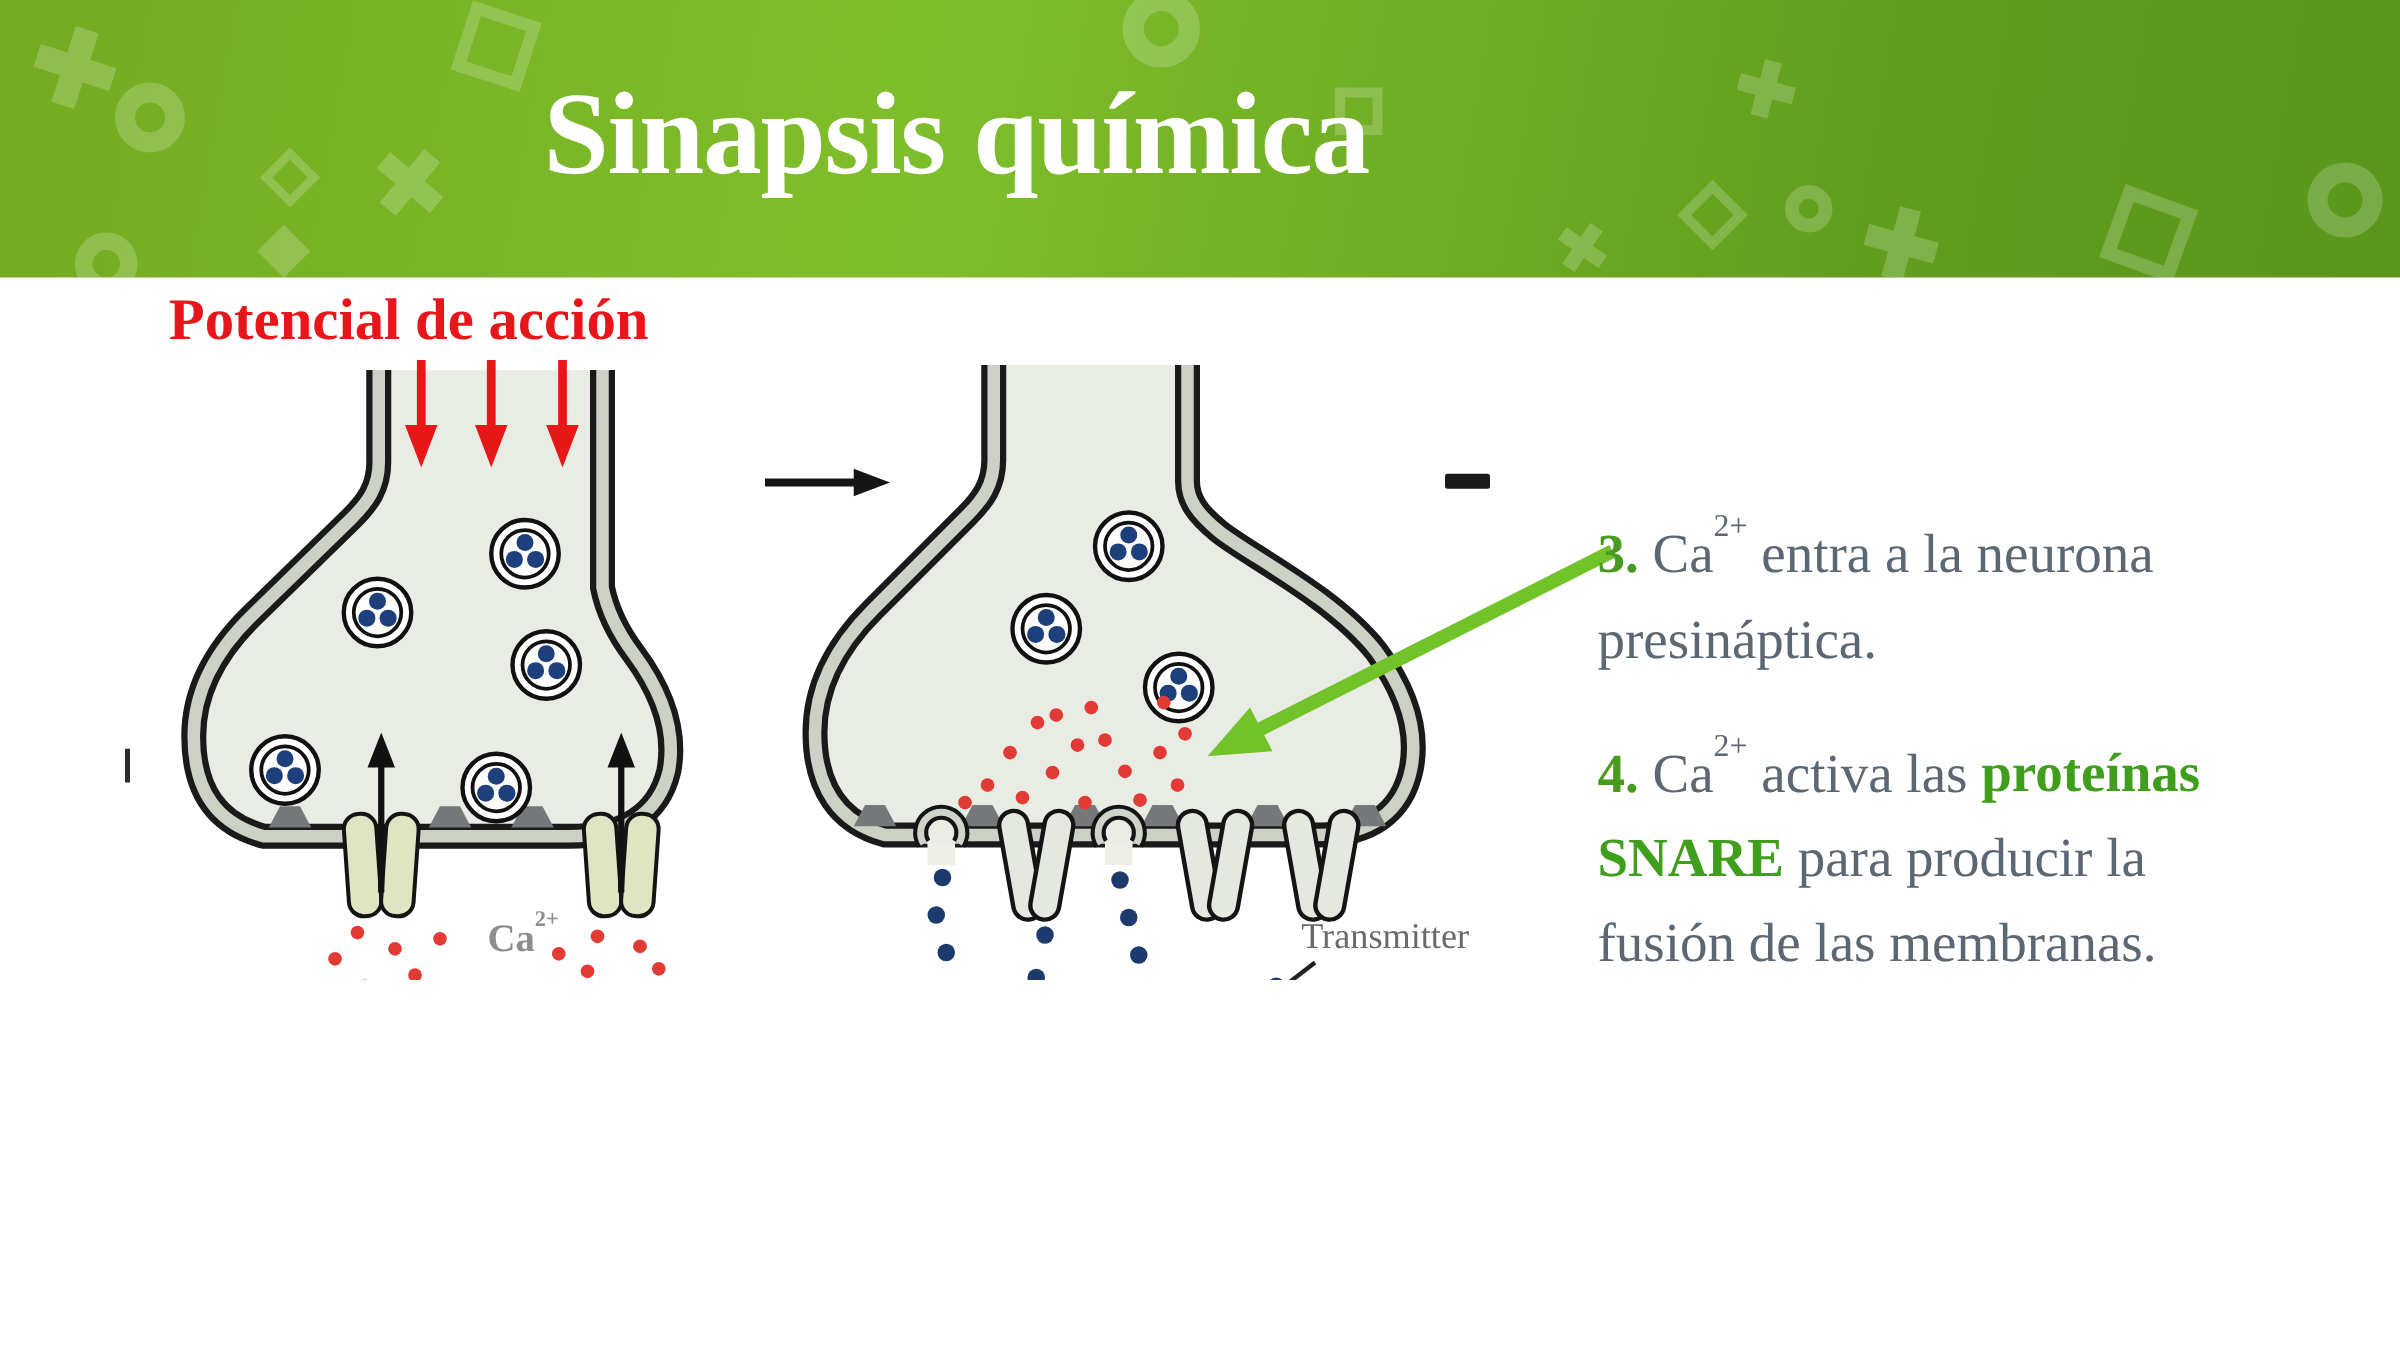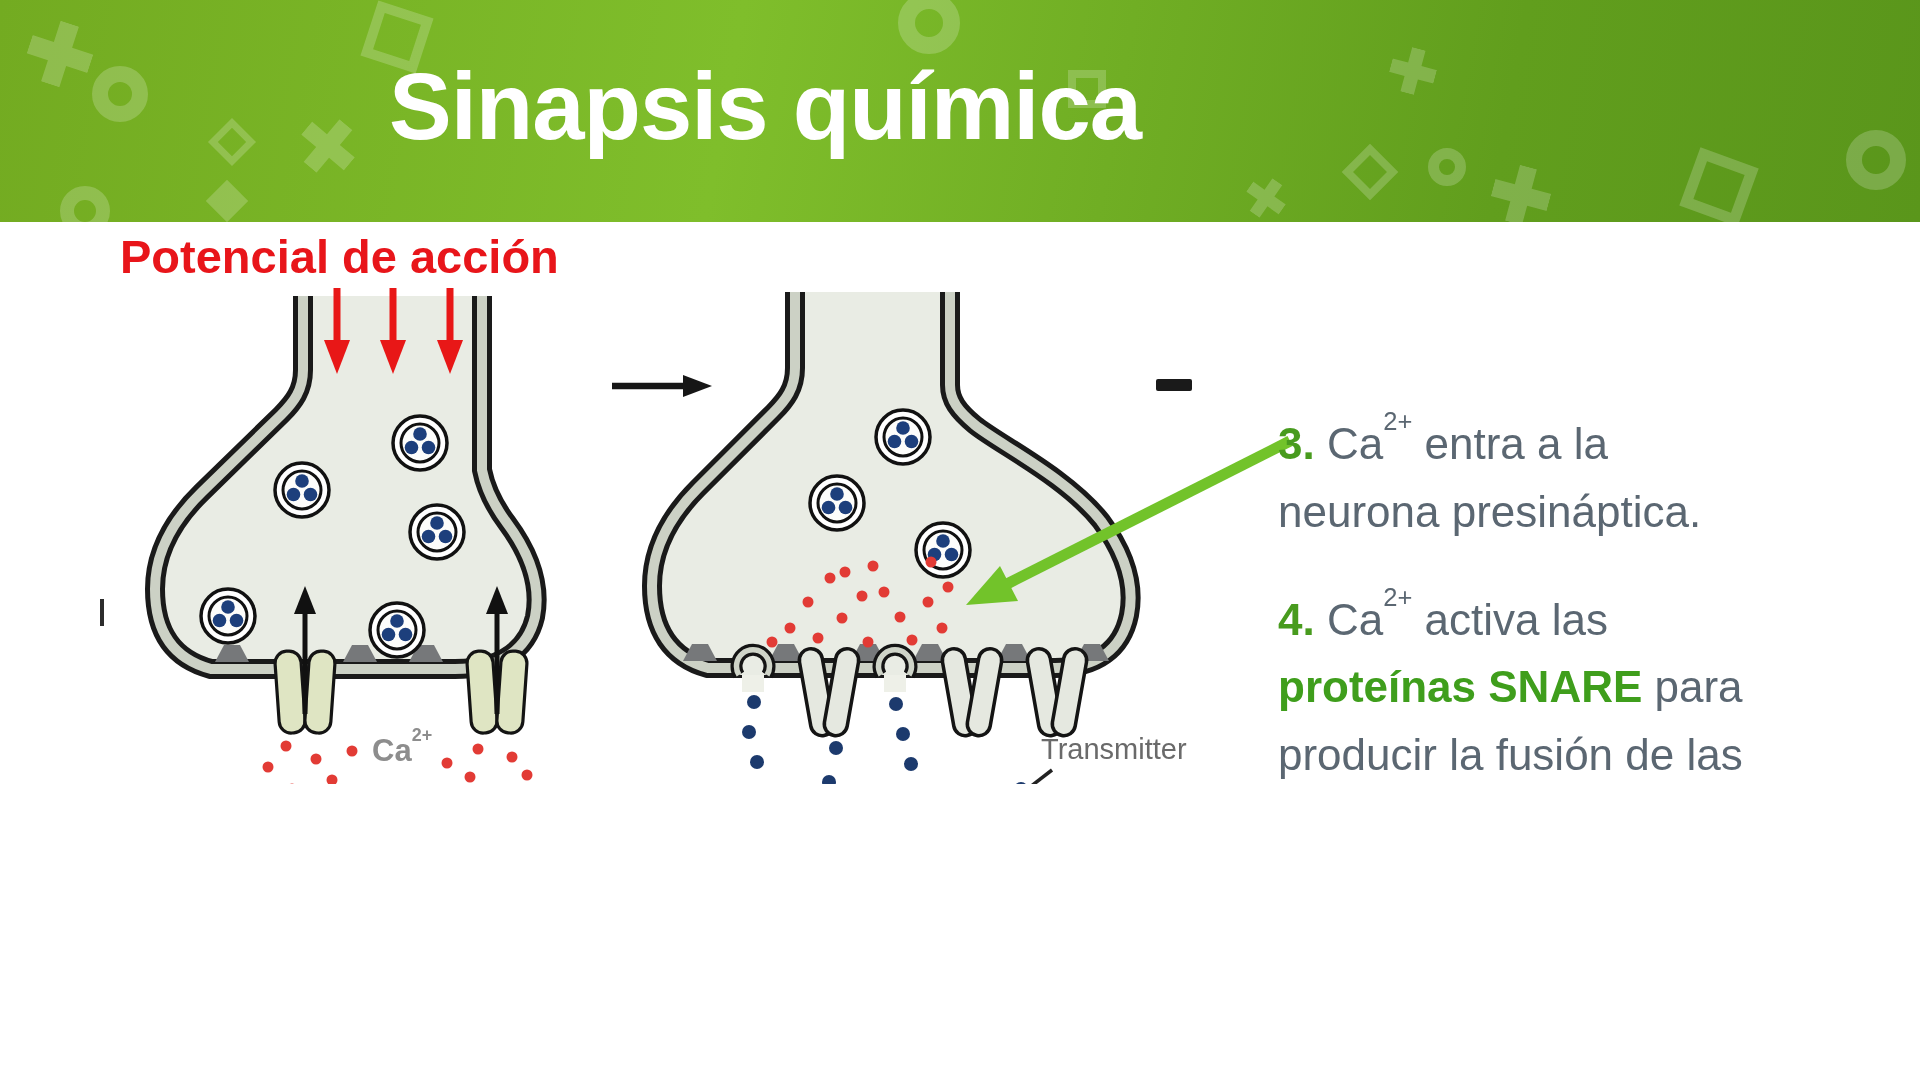--- a/index.html
+++ b/index.html
@@ -1,33 +1,33 @@
 <!DOCTYPE html>
 <html><head>
 <meta charset="utf-8">
 <style>
   html,body{margin:0;padding:0;background:#ffffff;}
   body{font-family:"Liberation Sans", sans-serif;}
-  .slide{position:relative;width:1920px;height:784px;background:#ffffff;overflow:hidden;}
+  .slide{position:relative;width:1920px;height:784px;background:#ffffff;overflow:hidden;font-family:Liberation Serif, serif;}
 
   
   .banner{position:absolute;left:0;top:0;width:1920px;height:222px;overflow:hidden;
           background:linear-gradient(100deg,#73ab21 0%,#7fbe2b 38%,#619e1d 78%,#5a961b 100%);}
   .banner .title{position:absolute;left:0;top:22px;width:1530px;height:170px;line-height:170px;
           text-align:center;color:#ffffff;font-size:94px;font-weight:bold;letter-spacing:-1px;}
   .deco{position:absolute;}
   .ring{border-radius:50%;border-style:solid;border-color:rgba(255,255,255,.20);}
   .sqo{border-style:solid;border-color:rgba(255,255,255,.20);}
   .cross{background:rgba(255,255,255,.20);
          clip-path:polygon(35% 0,65% 0,65% 35%,100% 35%,100% 65%,65% 65%,65% 100%,35% 100%,35% 65%,0 65%,0 35%,35% 35%);}
   .dsolid{background:rgba(255,255,255,.20);}
 
   
-  .ap-label{position:absolute;left:120px;top:229px;font-size:47px;font-weight:bold;color:#e8151a;white-space:nowrap;}
-  .ca-label{position:absolute;left:372px;top:733px;font-size:31px;font-weight:bold;color:#8d8d8d;white-space:nowrap;}
+  .ap-label{position:absolute;left:135px;top:229px;font-size:47px;font-weight:bold;color:#e8151a;white-space:nowrap;}
+  .ca-label{position:absolute;left:390px;top:733px;font-size:31px;font-weight:bold;color:#8d8d8d;white-space:nowrap;}
   .transmitter-label{position:absolute;left:1041px;top:733px;font-size:29px;color:#6a6a6a;white-space:nowrap;}
   .citation{position:absolute;left:166px;top:952px;font-size:33px;color:#1b1b1b;white-space:nowrap;}
   .page-number{position:absolute;left:845px;top:1014px;width:80px;font-size:37px;color:#7fc22e;}
   .sup{font-size:.58em;position:relative;top:-.5em;}
 
   
   .bullets{position:absolute;left:1278px;top:400px;width:500px;font-size:44px;line-height:68px;color:#5b6772;}
   .bullets p{margin:0 0 30px 0;}
   .bullets .num{color:#489b1e;font-weight:bold;}
   .bullets .hl{color:#3f9e1c;font-weight:bold;margin-top:26px;}

